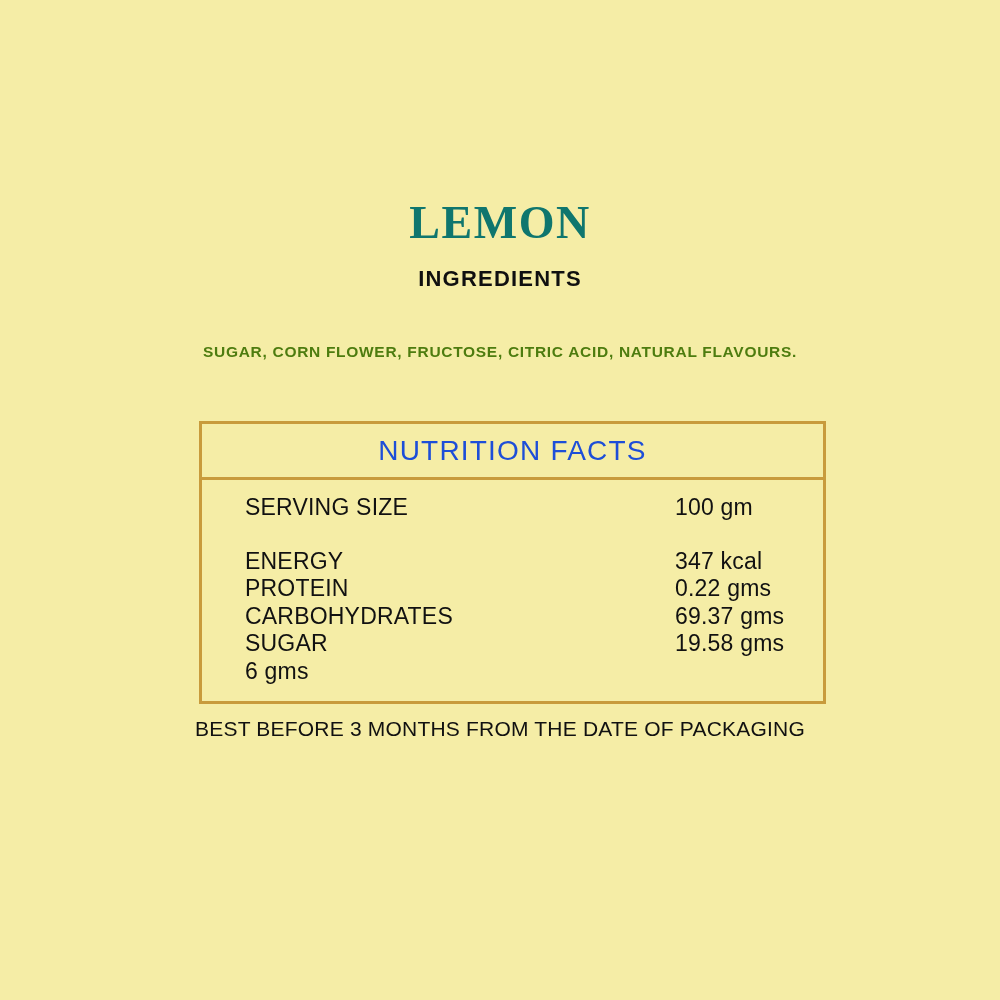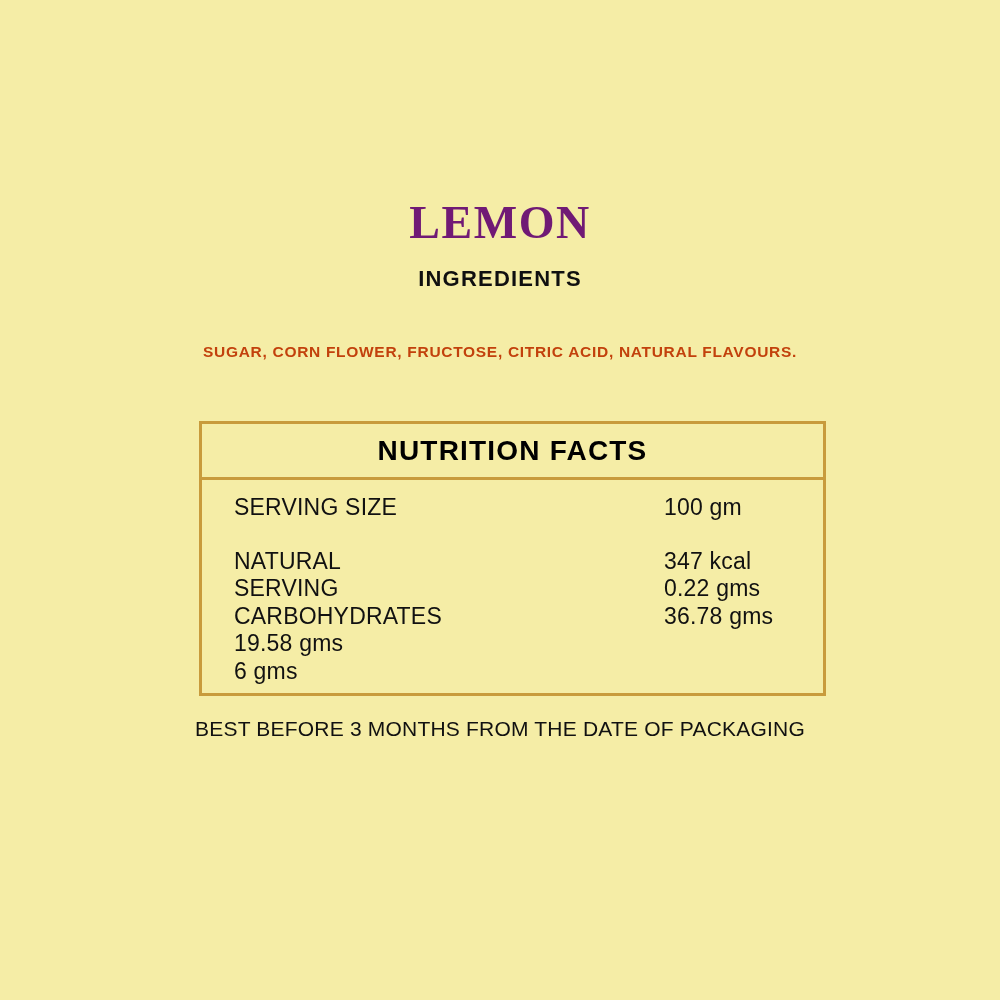--- a/index.html
+++ b/index.html
@@ -23,21 +23,21 @@
   .title {
     position: absolute;
     top: 196px;
     left: 0;
     width: 1000px;
     text-align: center;
     font-family: "Liberation Serif", serif;
     font-weight: 700;
     font-size: 46px;
     letter-spacing: 1.5px;
-    color: #701a75;
+    color: #0f766e;
   }
   .ingredients-heading {
     position: absolute;
     top: 266px;
     left: 0;
     width: 1000px;
     text-align: center;
     font-size: 22px;
     font-weight: 700;
     letter-spacing: 1.2px;
@@ -45,42 +45,43 @@
   }
   .ingredients-list {
     position: absolute;
     top: 343px;
     left: 0;
     width: 1000px;
     text-align: center;
     font-size: 15.5px;
     font-weight: 700;
     letter-spacing: 0.7px;
-    color: #c2410c;
+    color: #4d7c0f;
   }
   .nutrition-box {
     position: absolute;
     left: 199px;
     top: 421px;
     width: 627px;
     border: 3px solid #c89b3c;
     box-sizing: border-box;
     background: transparent;
   }
   .nutrition-header {
     border-bottom: 3px solid #c89b3c;
     text-align: center;
     font-size: 28px;
-    font-weight: 700;
+    font-weight: 400;
     letter-spacing: 1.2px;
     padding: 11px 0 10px 0;
-    color: #000000;
+    color: #1d4ed8;
   }
   .nutrition-body {
-    padding: 14px 32px 8px 32px;
+    padding: 14px 32px 16px 32px;
+    margin-left: 11px;
   }
   .nf-row {
     display: flex;
     align-items: baseline;
     font-size: 23px;
     line-height: 27.5px;
     color: #111111;
     letter-spacing: 0.2px;
   }
   .nf-row .label {
@@ -118,35 +119,36 @@
   <div class="nutrition-box">
     <div class="nutrition-header">NUTRITION FACTS</div>
     <div class="nutrition-body">
 
       <div class="nf-row serving-row">
         <span class="label">SERVING SIZE</span>
         <span class="value">100 gm</span>
       </div>
 
       <div class="nf-row">
-        <span class="label">NATURAL</span>
+        <span class="label">ENERGY</span>
         <span class="value">347 kcal</span>
       </div>
 
       <div class="nf-row">
-        <span class="label">SERVING</span>
+        <span class="label">PROTEIN</span>
         <span class="value">0.22 gms</span>
       </div>
 
       <div class="nf-row">
         <span class="label">CARBOHYDRATES</span>
-        <span class="value">36.78 gms</span>
+        <span class="value">69.37 gms</span>
       </div>
 
       <div class="nf-row">
+        <span class="label">SUGAR</span>
         <span class="value">19.58 gms</span>
       </div>
 
       <div class="nf-row">
         <span class="value">6 gms</span>
       </div>
 
     </div>
   </div>
 

